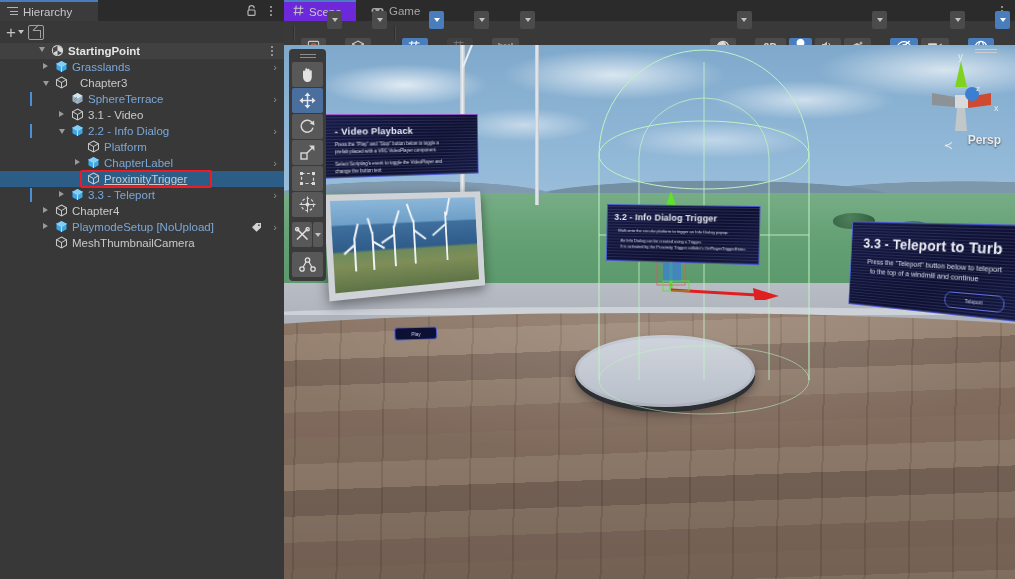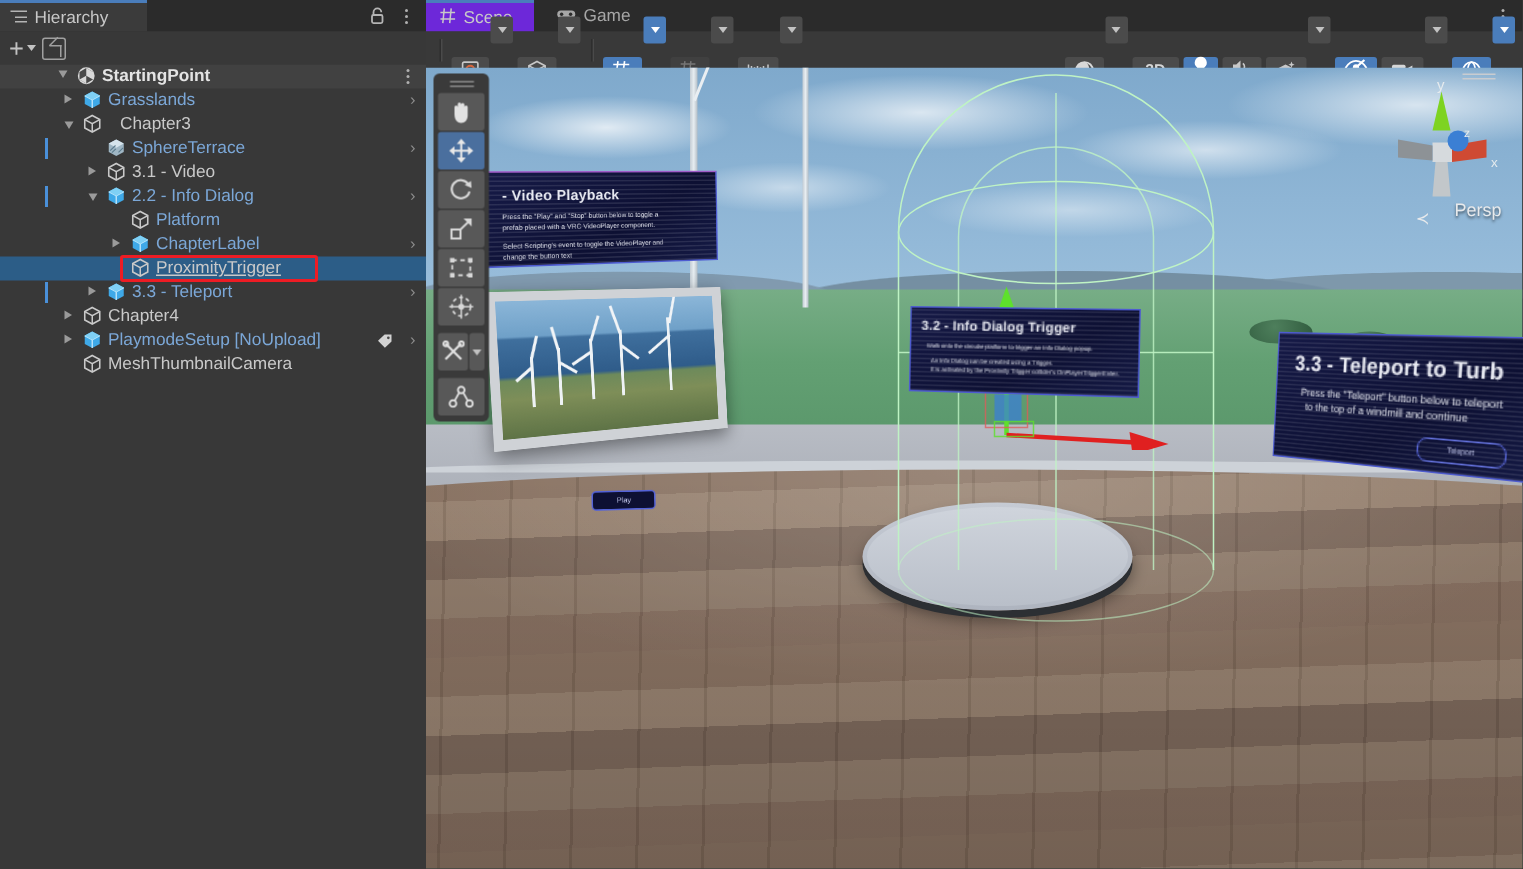--- a/index.html
+++ b/index.html
@@ -191,21 +191,21 @@
     transform-origin:bottom center; }
   .playbtn { position:absolute; left:110px; top:282px; width:44px; height:13px;
     background:#0d1033; border:1px solid #5362d8; border-radius:3px;
     transform:perspective(420px) rotateY(14deg) rotateZ(-1.5deg);
     display:flex; align-items:center; justify-content:center;
     font-size:5px; color:#c6cbf0; }
 
   
   .sgizmo { position:absolute; right:8px; top:8px; width:92px; height:105px; }
   .persp { position:absolute; right:14px; top:88px; color:#e8eaec;
-    font-size:12px; text-shadow:0 1px 2px rgba(0,0,0,.6); }
+    font-size:12px; text-shadow:0 1px 2px rgba(0,0,0,.6);font-weight:bold; }
   .perspArrow { position:absolute; right:62px; top:94px; color:#e8eaec;
     font-size:11px; }
   .drag-h2 { position:absolute; right:18px; top:4px; width:22px; height:7px; }
   .drag-h2 i { display:block; height:1px; background:#c9ccd0; margin-bottom:2px; }
 
   
   .toolstrip { position:absolute; left:5px; top:4px; width:37px;
     background:#3a3a3a; border-radius:4px; padding:3px; }
   .ts-handle { height:8px; display:flex; flex-direction:column;
     justify-content:center; gap:2px; align-items:center; margin-bottom:2px; }

